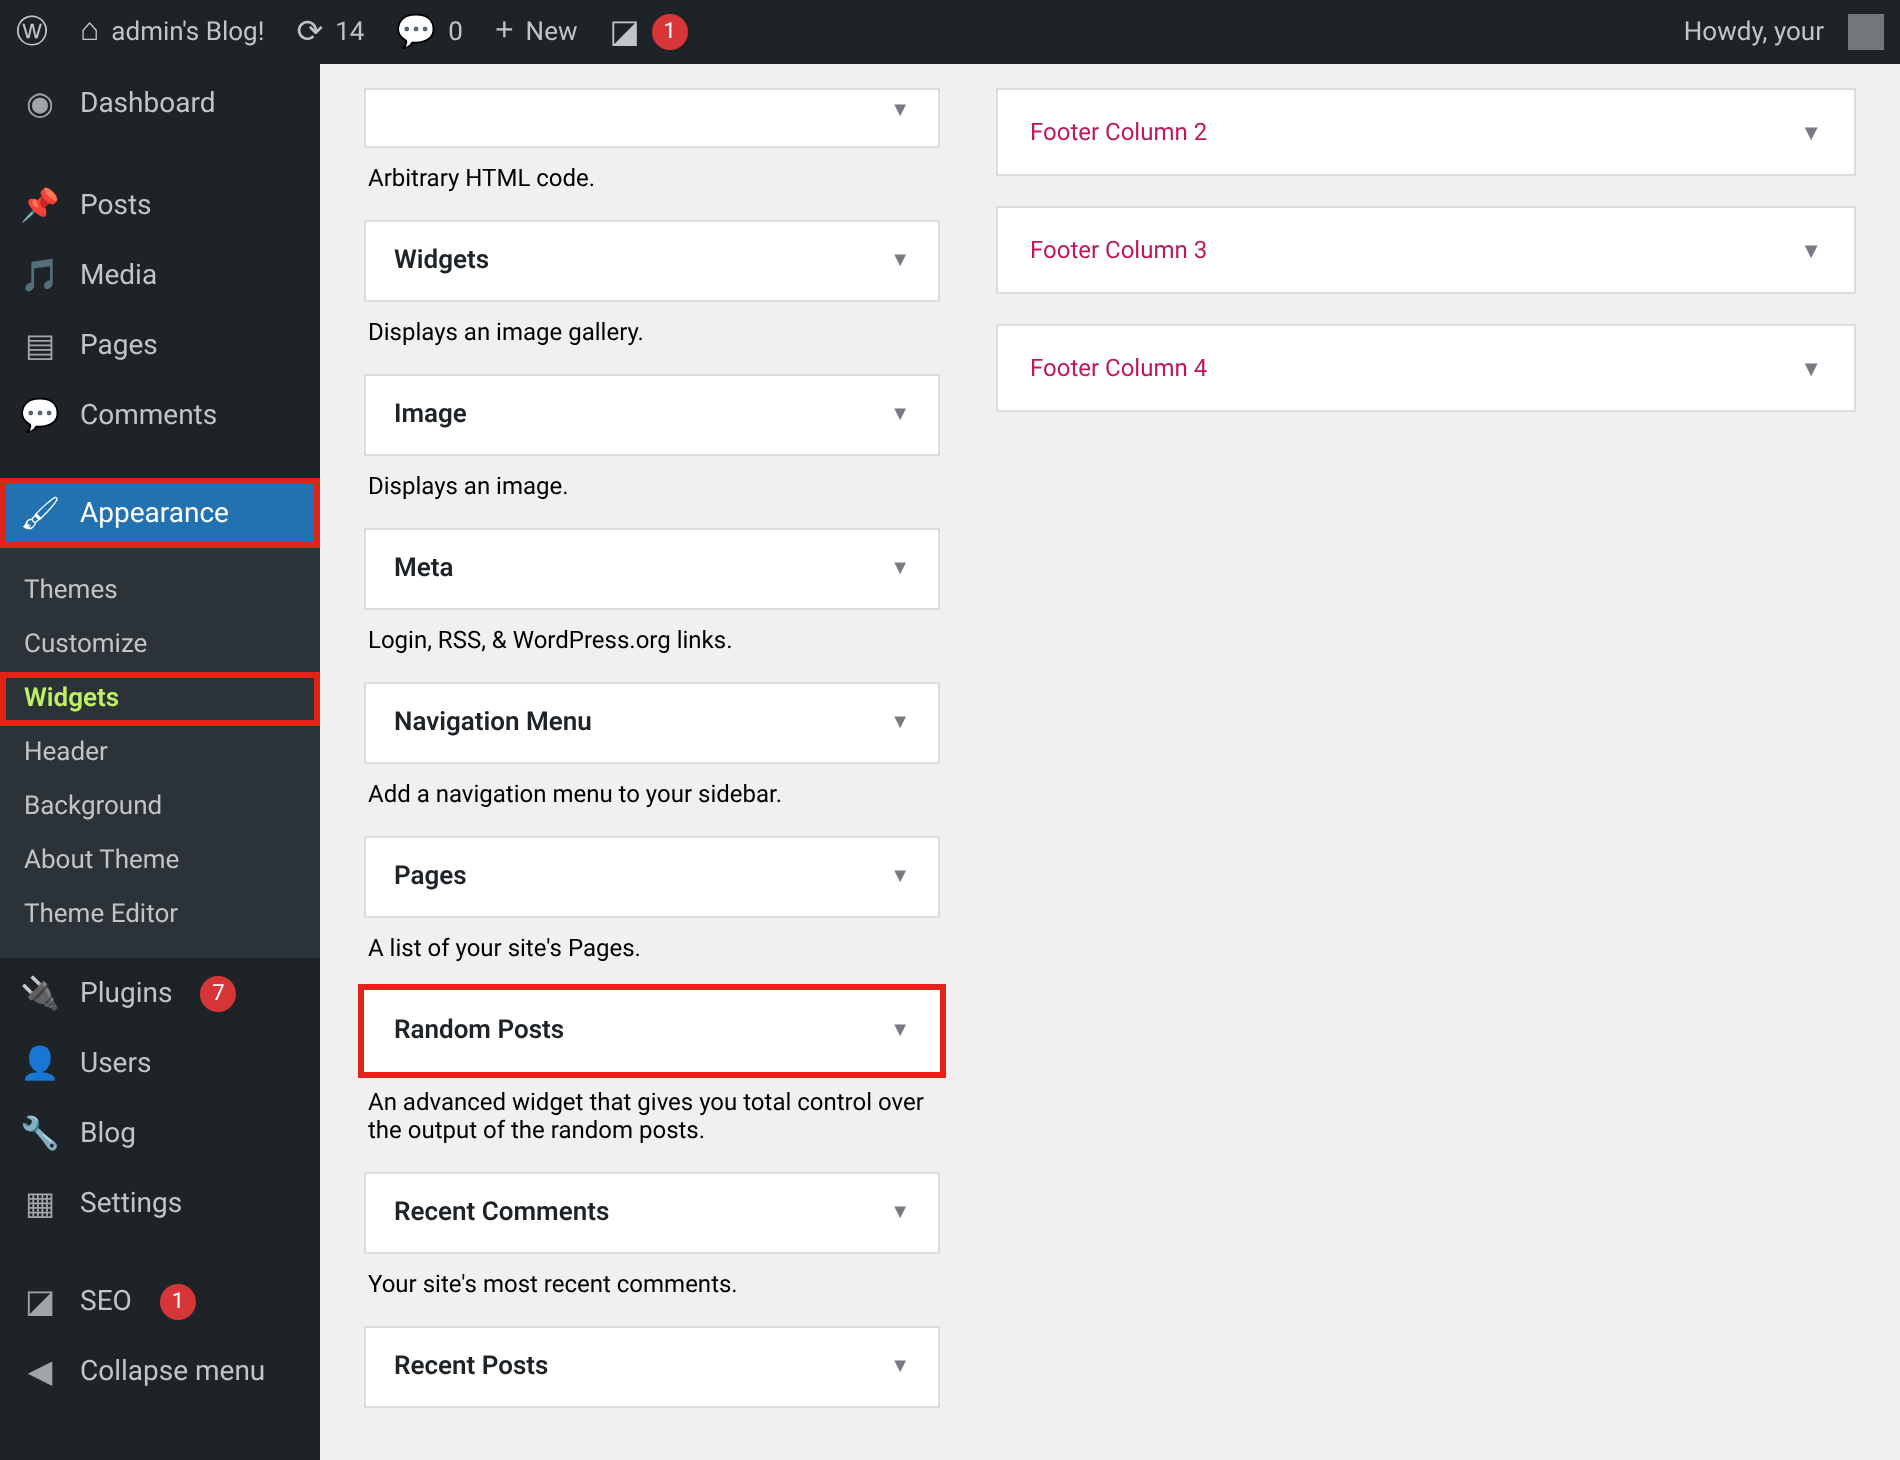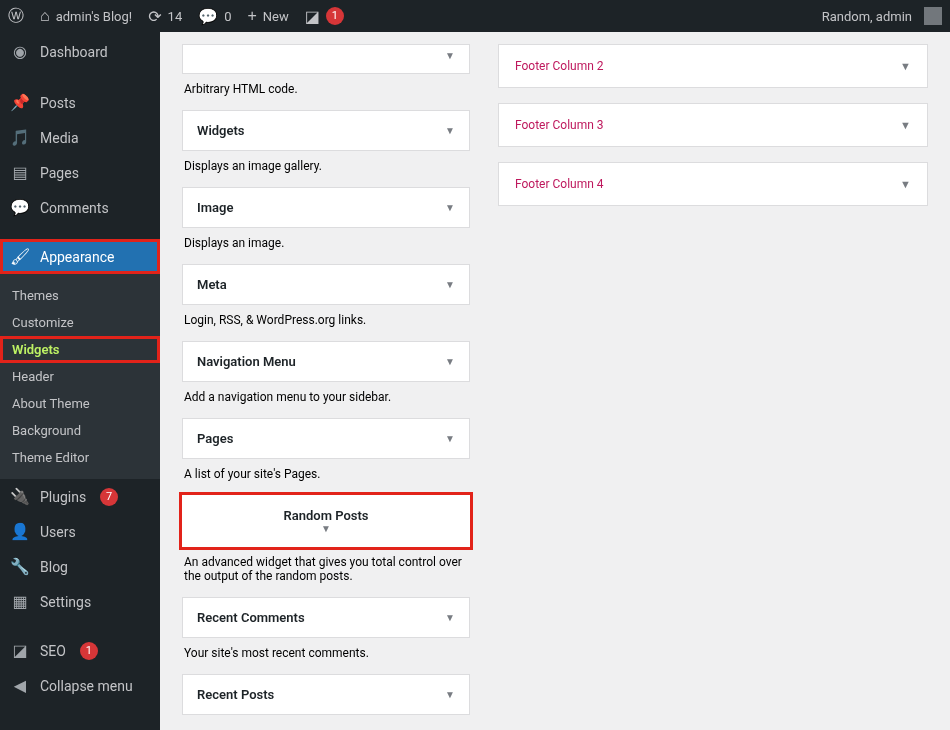--- a/index.html
+++ b/index.html
@@ -31,21 +31,21 @@
   .col-left{width:288px;}
   .col-right{flex:1;max-width:430px;}
   .widget-box{background:#fff;border:1px solid #dcdcde;display:flex;align-items:center;justify-content:space-between;padding:12px 14px;}
   .widget-title{font-weight:600;font-size:13px;color:#1d2327;}
   .widget-toggle{color:#787c82;font-size:10px;}
   .widget-desc{color:#000000;font-size:12px;margin:8px 2px 14px;}
   .area-box{background:#fff;border:1px solid #dcdcde;padding:14px 16px;display:flex;align-items:center;justify-content:space-between;margin-bottom:15px;}
   .area-title{font-weight:400;font-size:12px;color:#be185d;}
   .area-toggle{color:#787c82;font-size:11px;}
   .hl-widget{outline:3px solid #e2231a;}
-  .hl-widget .widget-box{border-color:transparent;flex-direction:column;}
+  .hl-widget .widget-box{border-color:transparent;}
   .dashicon{font-family:Arial;display:inline-block;}
 </style>
 </head>
 <body>
 
 <div class="toolbar">
   <div class="tb-left">
     <div class="tb-item">
         <span class="dashicon">ⓦ</span>
       </div>
@@ -65,21 +65,21 @@
         <span class="dashicon">+</span>
         <span>New</span>
       </div>
     <div class="tb-item">
         <span class="dashicon">◪</span>
         <span class="notif-pill">1</span>
       </div>
   </div>
   <div class="tb-right">
     <div class="tb-item">
-        <span>Random, admin</span>
+        <span>Howdy, your</span>
         <span class="avatar"></span>
       </div>
   </div>
 </div>
 
 <div class="wrap">
   <div class="sidebar">
     <div class="menu-item top">
         <span class="mi-icon">◉</span>
         <span>Dashboard</span>
@@ -104,22 +104,22 @@
     <div class="menu-sep"></div>
     <div class="menu-item current hl-red">
         <span class="mi-icon">🖌</span>
         <span>Appearance</span>
       </div>
     <div class="submenu">
       <span class="sub-item">Themes</span>
       <span class="sub-item">Customize</span>
       <span class="sub-item current hl-red">Widgets</span>
       <span class="sub-item">Header</span>
+      <span class="sub-item">Background</span>
       <span class="sub-item">About Theme</span>
-      <span class="sub-item">Background</span>
       <span class="sub-item">Theme Editor</span>
     </div>
     <div class="menu-item">
         <span class="mi-icon">🔌</span>
         <span>Plugins</span>
         <span class="badge-plugin">7</span>
       </div>
     <div class="menu-item">
         <span class="mi-icon">👤</span>
         <span>Users</span>

